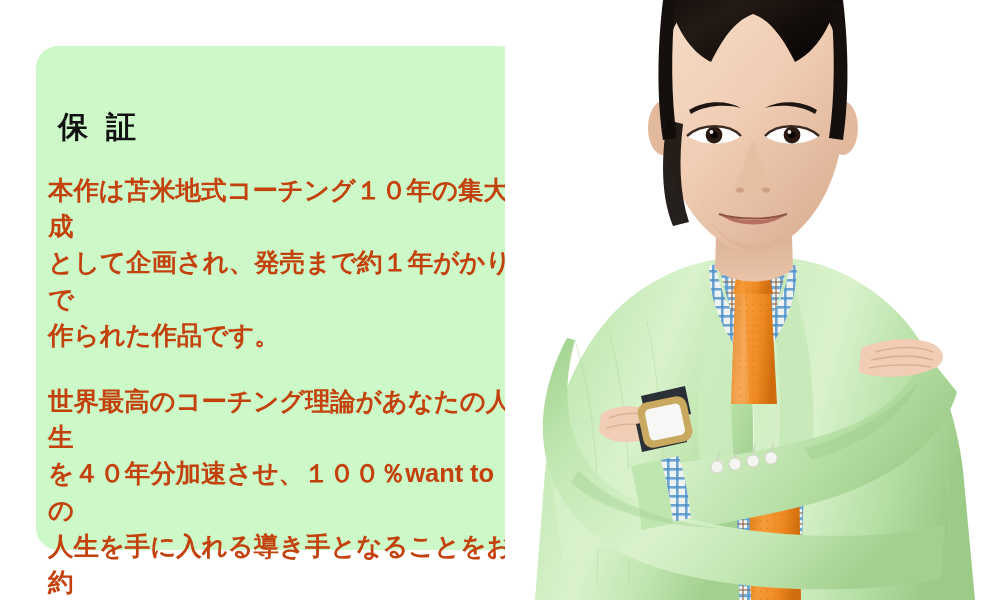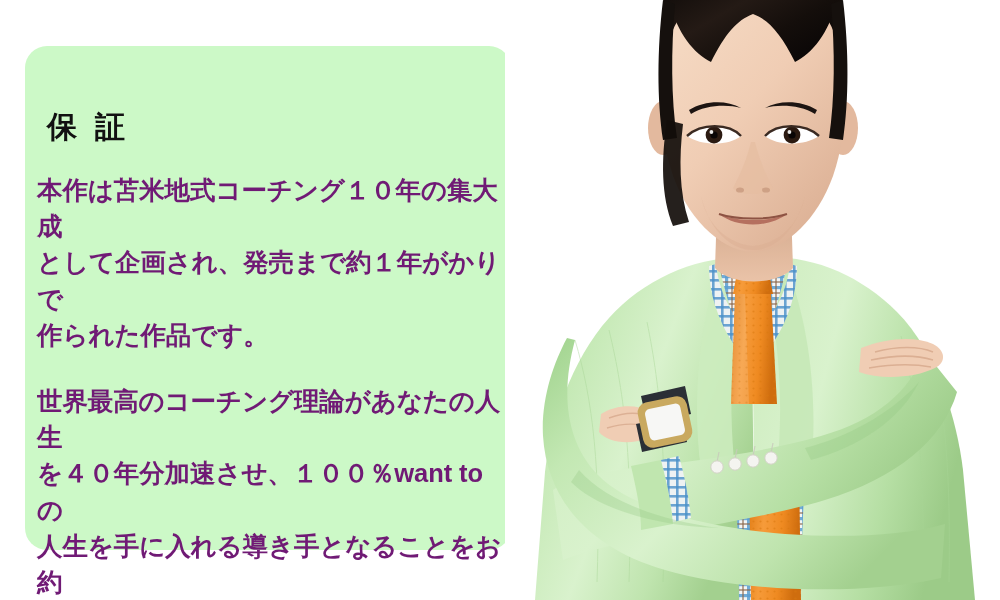--- a/index.html
+++ b/index.html
@@ -20,21 +20,21 @@
     position: absolute;
     inset: 0;
     width: 1000px;
     height: 600px;
     background: #ffffff;
   }
 
   
   #guarantee-panel {
     position: absolute;
-    left: 25px;
+    left: 36px;
     top: 46px;
     width: 486px;
     height: 504px;
     background: #ccf9c7;
     border-radius: 22px;
     box-sizing: border-box;
     padding: 0;
   }
 
   #panel-heading {
@@ -52,21 +52,21 @@
   #panel-body {
     position: absolute;
     left: 12px;
     top: 126px;
     width: 470px;
   }
 
   .para {
     font-size: 25.5px;
     font-weight: 700;
-    color: #701a75;
+    color: #c2410c;
     line-height: 1.42;
     letter-spacing: -0.004em;
     margin: 0;
     white-space: pre-line;
   }
   .para + .para {
     margin-top: 30px;
   }
 
   

